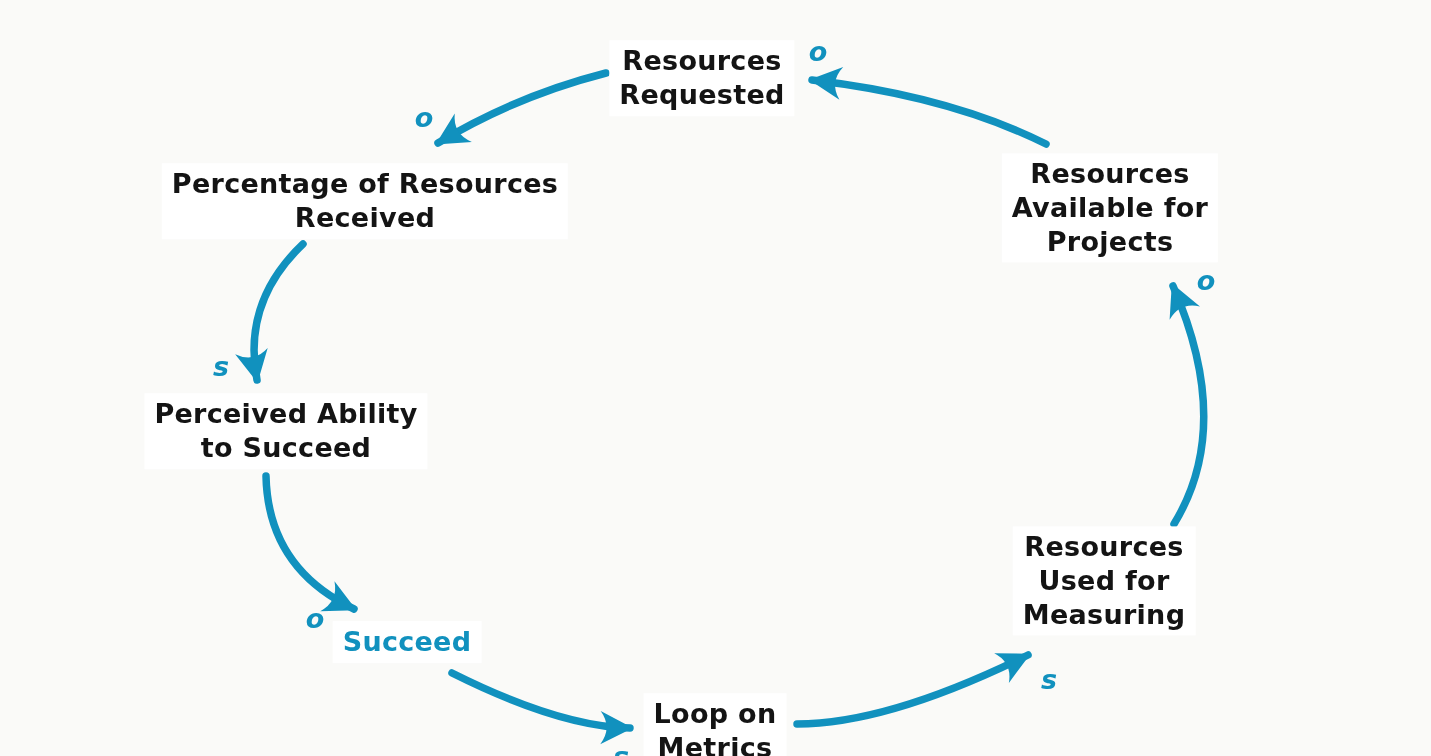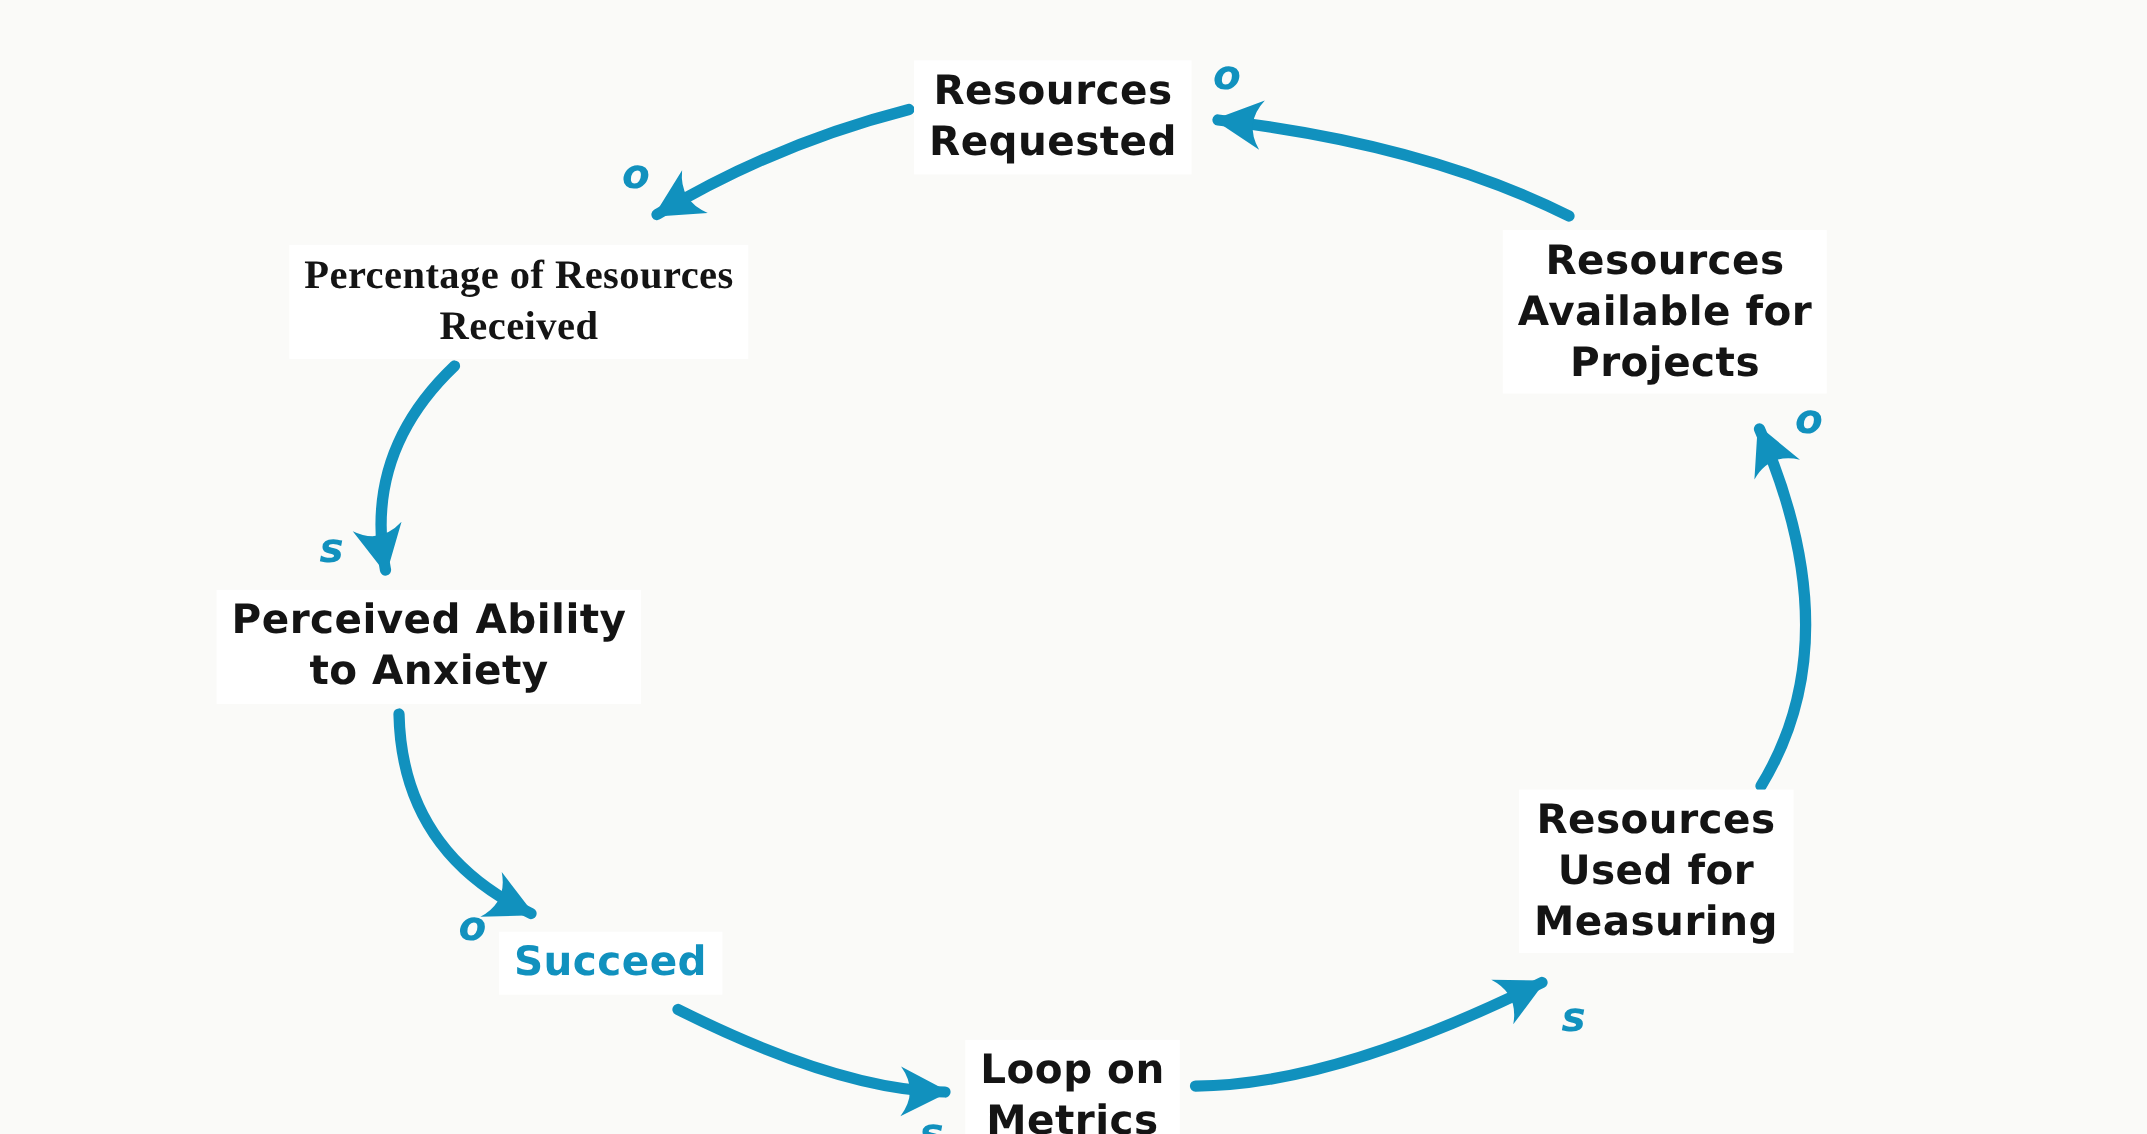--- a/index.html
+++ b/index.html
@@ -51,25 +51,25 @@
     <path class="arrow" marker-end="url(#ah)" d="M 266 436 Q 268 528 354 569"></path>
     <path class="arrow" marker-end="url(#ah)" d="M 452 633 Q 560 687 630 688"></path>
     <path class="arrow" marker-end="url(#ah)" d="M 797 684 Q 888 684 1028 615"></path>
     <path class="arrow" marker-end="url(#ah)" d="M 1174 484 Q 1234 386 1173 246"></path>
     <path class="arrow" marker-end="url(#ah)" d="M 1046 104 Q 950 56 812 40"></path>
   </svg>
 
   <div class="node" style="left:702px;top:38px;">Resources
 Requested</div>
 
-  <div class="node" style="left:346px;top:161px;font-family:Liberation Serif, serif;">Percentage of Resources
+  <div class="node" style="left:365px;top:161px;">Percentage of Resources
 Received</div>
 
   <div class="node" style="left:286px;top:391px;">Perceived Ability
-to Anxiety</div>
+to Succeed</div>
 
   <div class="node node--accent" style="left:407px;top:602px;">Succeed</div>
 
   <div class="node" style="left:715px;top:691px;">Loop on
 Metrics</div>
 
   <div class="node" style="left:1104px;top:541px;">Resources
 Used for
 Measuring</div>
 

